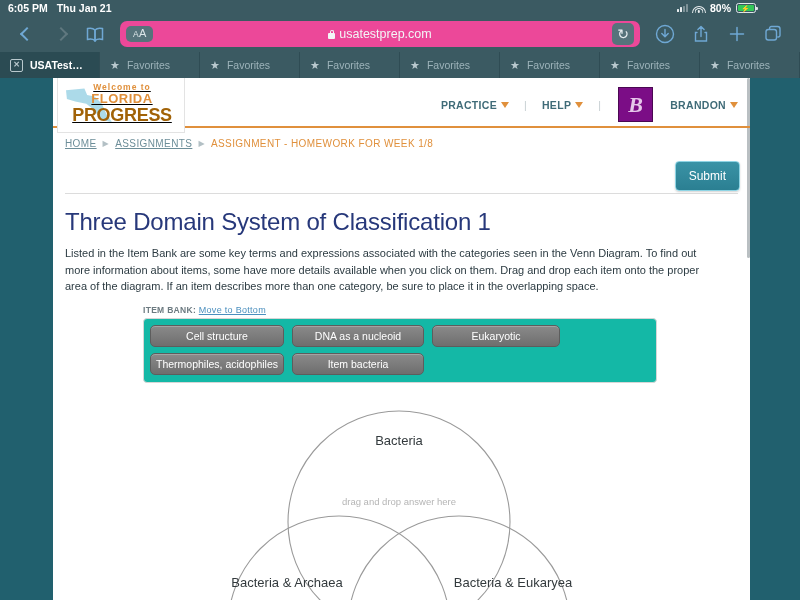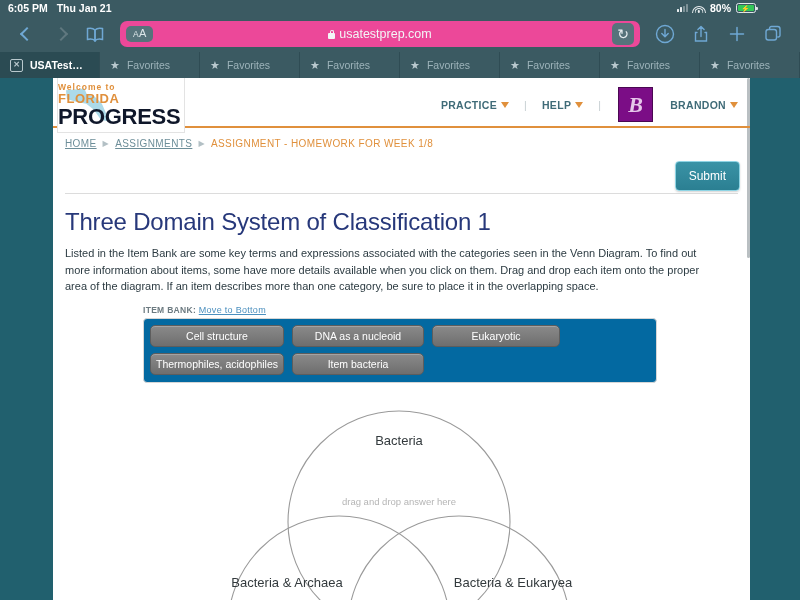--- a/index.html
+++ b/index.html
@@ -188,32 +188,32 @@
     overflow: hidden;
     z-index: 4;
   }
   .fl-shape {
     position: absolute; left: 8px; top: 6px;
     width: 46px; height: 40px;
     background: #a8d8e8;
     clip-path: polygon(0% 18%, 40% 14%, 46% 30%, 62% 34%, 78% 52%, 88% 78%, 100% 98%, 76% 92%, 60% 66%, 44% 52%, 20% 46%, 2% 40%);
     opacity: .95;
   }
-  .logo-txt { position: absolute; left: 0; top: 0; width: 128px; text-align: left; }
+  .logo-txt { position: absolute; left: 0; top: 0; width: 128px; text-align: center; text-decoration: underline; }
   .logo-welcome {
     font-size: 8.5px; color: #e0903c; font-weight: bold; letter-spacing: 1px;
     margin-top: 5px; position: relative; z-index: 2;
   }
   .logo-florida {
     font-size: 13px; color: #e0903c; font-weight: bold; letter-spacing: .5px;
     line-height: 1.05; position: relative; z-index: 2;
     font-family: "Liberation Sans Narrow", "Liberation Sans", sans-serif;
   }
   .logo-progress {
-    font-size: 22px; color: #0f172a; font-weight: bold; letter-spacing: -.3px;
+    font-size: 18px; color: #a16207; font-weight: bold; letter-spacing: -.3px;
     line-height: 1; position: relative; z-index: 2;
     font-family: "Liberation Sans Narrow", "Liberation Sans", sans-serif;
   }
   .header-nav {
     position: absolute; right: 12px; top: 9px;
     display: flex; align-items: center; gap: 15px;
     font-size: 10.5px; color: #3f6b78; font-weight: bold; letter-spacing: .3px;
   }
   .navlink { display:flex; align-items:center; gap:4px; }
   .caret {
@@ -274,21 +274,21 @@
     font-size: 8.5px; color: #6c7a80; font-weight: bold; letter-spacing: .3px;
     margin-bottom: 3px;
   }
   .itembank-head .move-link { color: #4b8fbe; text-decoration: underline; font-weight: normal; font-size: 9px; }
   .itembank {
     width: 514px;
     border: 1px solid #d6d6d6;
     border-radius: 4px;
     padding: 6px 6px 7px;
     box-sizing: border-box;
-    background: #0369a1;
+    background: #14b8a6;
   }
   .chip-row { display: flex; gap: 8px; margin-bottom: 6px; }
   .chip-row:last-child { margin-bottom: 0; }
   .chip {
     background: linear-gradient(#8a8a8a, #6e6e6e);
     border: 1px solid #5d5d5d;
     border-radius: 5px;
     color: #ffffff; font-size: 10.5px;
     height: 20px; line-height: 20px;
     text-align: center;

